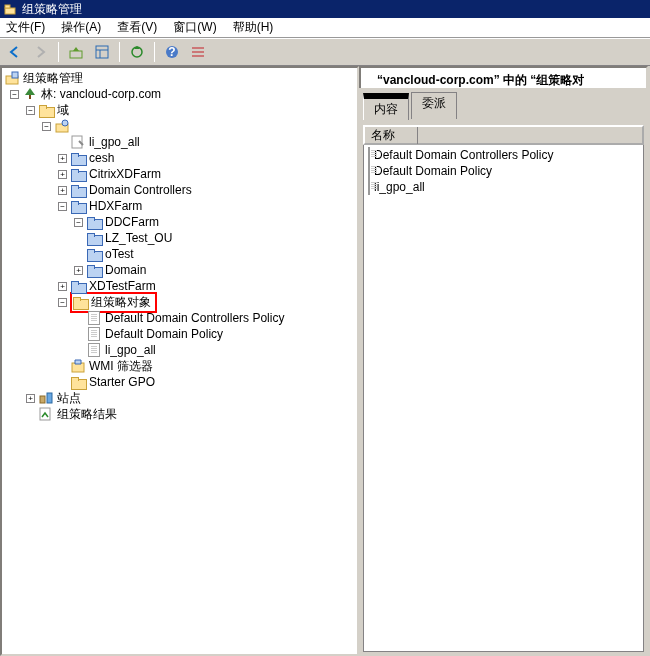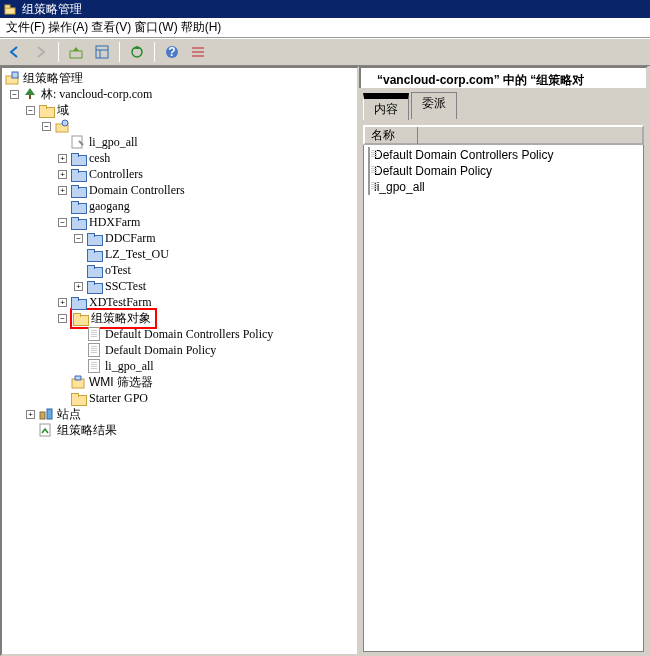--- a/index.html
+++ b/index.html
@@ -1,21 +1,21 @@
 <!DOCTYPE html>
 <html><head>
 <meta charset="utf-8">
 <style>
   * { box-sizing: border-box; margin: 0; padding: 0; font-family: "SimSun", "宋体", sans-serif; font-size: 12px; }
   html, body { width: 650px; height: 656px; overflow: hidden; background: #d4d0c8; }
   
   .titlebar { background: #0a246a; color: #fff; height: 18px; display: flex; align-items: center; padding: 0 4px; }
   .titlebar .icon { width: 14px; height: 14px; margin-right: 4px; }
   
-  .menubar { background: #fff; height: 20px; display: flex; align-items: center; padding: 0 6px; gap: 3px; border-bottom: 1px solid #999; }
+  .menubar { background: #fff; height: 20px; display: flex; align-items: center; padding: 0 6px; gap: 16px; border-bottom: 1px solid #999; }
   .menubar .m-item { cursor: default; }
   
   .toolbar { background: #d4d0c8; height: 28px; display: flex; align-items: center; padding: 0 4px; gap: 4px; border-bottom: 1px solid #848284; border-top: 1px solid #fff; }
   .toolbar .tbtn { width: 22px; height: 22px; display: flex; align-items: center; justify-content: center; border: 1px solid transparent; }
   .toolbar .sep { width: 1px; height: 20px; background: #848284; border-right: 1px solid #fff; margin: 0 2px; }
   
   .body { display: flex; height: 590px; }
   .left { width: 359px; background: #fff; border: 2px inset #d4d0c8; overflow: auto; padding: 2px; }
   .right { flex: 1; background: #d4d0c8; display: flex; flex-direction: column; border-right: 2px inset #d4d0c8; }
   .right-title { font-weight: bold; padding: 4px 6px 2px 16px; background: #fff; border: 2px inset #d4d0c8; border-bottom: none; height: 22px; white-space: nowrap; overflow: hidden; }
@@ -25,21 +25,21 @@
   
   .list-header { background: #d4d0c8; border: 2px outset #fff; padding: 2px 6px; margin: 6px 4px 0 4px; height: 20px; display: flex; align-items: center; }
   .list-header .col { border-right: 1px solid #848284; padding-right: 22px; }
   .list-body { background: #fff; margin: 0 4px 4px 4px; flex: 1; border: 1px solid #848284; border-top: none; padding: 2px; }
   .list-body .row { display: flex; align-items: center; padding: 1px 2px; gap: 4px; font-family: "Courier New", monospace; }
   
   .tree-row { display: flex; align-items: center; height: 16px; white-space: nowrap; }
   .tree-row .exp { width: 9px; height: 9px; border: 1px solid #848284; display: inline-flex; align-items: center; justify-content: center; font-size: 8px; line-height: 7px; background: #fff; margin-right: 3px; cursor: pointer; flex-shrink: 0; }
   .tree-row .sp { display: inline-block; flex-shrink: 0; }
   .tree-row .ic { width: 16px; height: 16px; margin-right: 3px; flex-shrink: 0; display:inline-flex; align-items:center; justify-content:center; }
-  .tree-row .lbl { font-family: Liberation Serif, serif; }
+  .tree-row .lbl { font-family: Liberation Sans, sans-serif; }
   .tree-row .lbl.zh { font-family: "SimSun", "宋体", sans-serif; }
   .highlighted { border: 2px solid red; padding: 0 4px 0 0; }
   
   
   .fold { display:inline-block; width:14px; height:11px; position:relative; }
   .fold::before { content:""; position:absolute; left:0; top:2px; width:14px; height:9px; background:#ffe39b; border:1px solid #caa23a; }
   .fold::after { content:""; position:absolute; left:0; top:0; width:6px; height:3px; background:#ffe39b; border:1px solid #caa23a; border-bottom:none; }
   .fold.blu::before { background:#bcd3f2; border-color:#3a68b5; }
   .fold.blu::after { background:#bcd3f2; border-color:#3a68b5; }
   
@@ -173,38 +173,31 @@
           <span class="fold blu"></span>
         </span>
       <span class="lbl">cesh</span>
     </div>
     <div class="tree-row">
       <span class="sp" style="width:54px"></span>
         <span class="exp">+</span>
       <span class="ic">
           <span class="fold blu"></span>
         </span>
-      <span class="lbl">Controllers</span>
+      <span class="lbl">CitrixXDFarm</span>
     </div>
     <div class="tree-row">
       <span class="sp" style="width:54px"></span>
         <span class="exp">+</span>
       <span class="ic">
           <span class="fold blu"></span>
         </span>
       <span class="lbl">Domain Controllers</span>
     </div>
     <div class="tree-row">
-      <span class="sp" style="width:66px"></span>
-      <span class="ic">
-          <span class="fold blu"></span>
-        </span>
-      <span class="lbl">gaogang</span>
-    </div>
-    <div class="tree-row">
       <span class="sp" style="width:54px"></span>
         <span class="exp">−</span>
       <span class="ic">
           <span class="fold blu"></span>
         </span>
       <span class="lbl">HDXFarm</span>
     </div>
     <div class="tree-row">
       <span class="sp" style="width:70px"></span>
         <span class="exp">−</span>
@@ -226,21 +219,21 @@
           <span class="fold blu"></span>
         </span>
       <span class="lbl">oTest</span>
     </div>
     <div class="tree-row">
       <span class="sp" style="width:70px"></span>
         <span class="exp">+</span>
       <span class="ic">
           <span class="fold blu"></span>
         </span>
-      <span class="lbl">SSCTest</span>
+      <span class="lbl">Domain</span>
     </div>
     <div class="tree-row">
       <span class="sp" style="width:54px"></span>
         <span class="exp">+</span>
       <span class="ic">
           <span class="fold blu"></span>
         </span>
       <span class="lbl">XDTestFarm</span>
     </div>
     <div class="tree-row">

